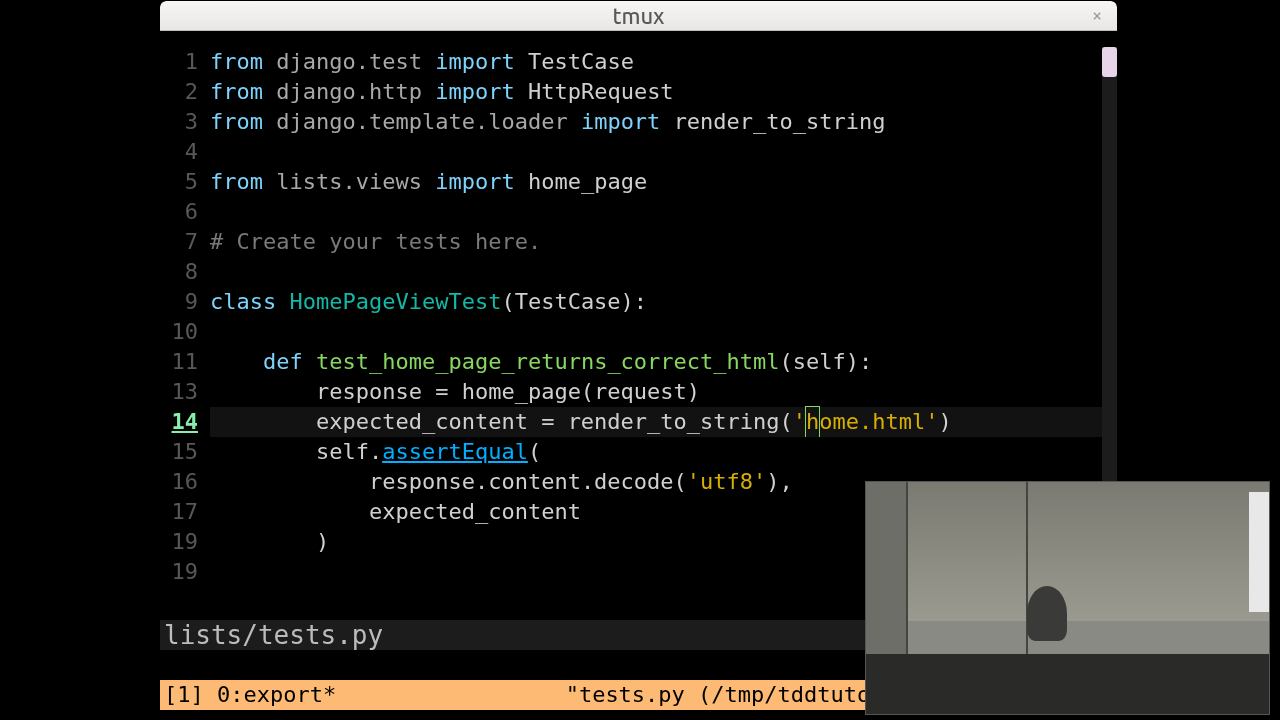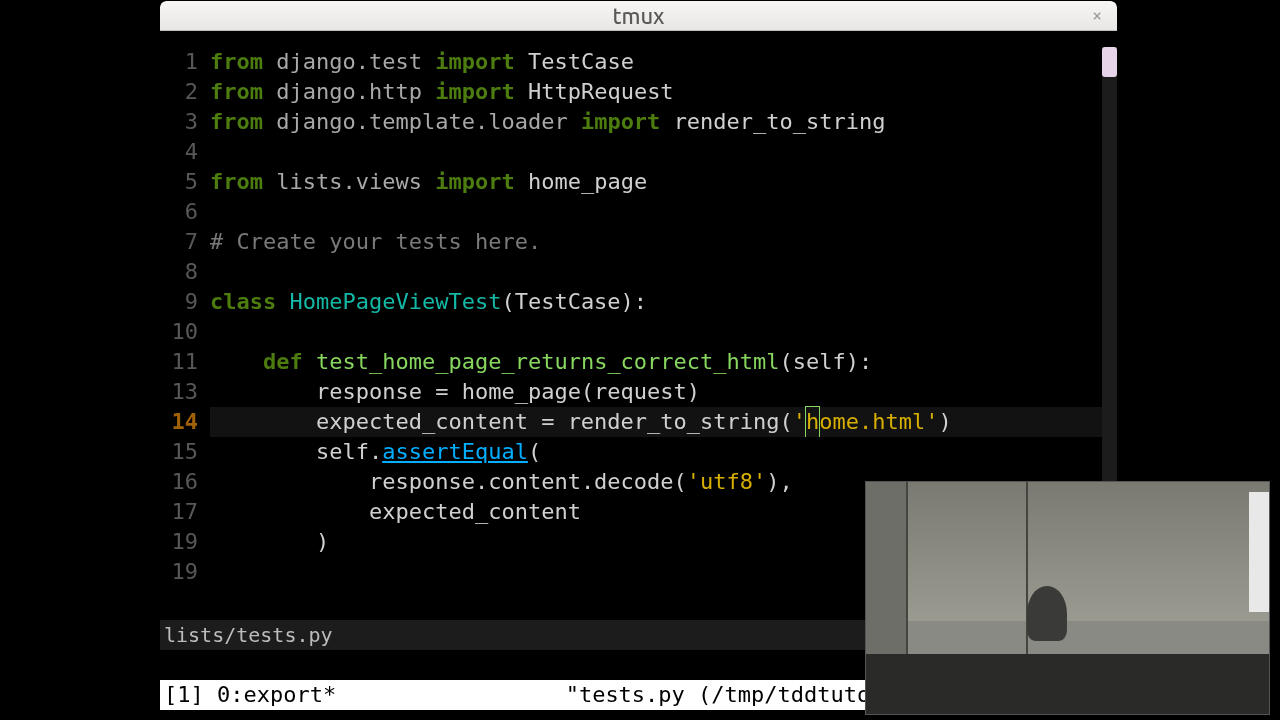--- a/index.html
+++ b/index.html
@@ -90,72 +90,73 @@
     white-space: pre;
   }
   .gutter {
     width: 50px;
     text-align: right;
     padding-right: 12px;
     color: #585858;
     flex-shrink: 0;
   }
   .gutter.current {
-    color: #a16207;
+    color: #86efac;
     font-weight: bold;
+    text-decoration: underline;
   }
   .code {
     color: #d0d0d0;
     flex: 1;
     background: #000;
   }
   .line.current .code {
     background: #121212;
   }
-  .kw { color: #4d7c0f; font-weight: bold; }
+  .kw { color: #7dd3fc; }
   .mod { color: #a8a8a8; }
   .cls { color: #14b8a6; }
   .fn { color: #87d75f; margin-top: 20px; }
   .fnbi { color: #00afff; text-decoration: underline; }
   .str { color: #d7af00; }
   .com { color: #7a7a7a; }
   .cursor {
     border: 1px solid #87d75f;
     display: inline-block;
     margin: -1px;
   }
   .statusline {
     position: absolute;
     left: 0;
     right: 0;
     top: 573px;
     height: 30px;
     background: #1c1c1c;
     color: #bcbcbc;
-    font-size: 20px;
+    font-size: 26px;
     line-height: 30px;
     display: flex;
     justify-content: space-between;
     padding: 0 4px;
   }
   .cmdline {
     position: absolute;
     left: 0;
     right: 0;
     top: 603px;
     height: 30px;
     background: #000;
   }
   .tmuxbar {
     position: absolute;
     left: 0;
     right: 0;
     top: 633px;
     height: 30px;
-    background: #ffffff;
+    background: #fdba74;
     color: #000;
     font-size: 22px;
     line-height: 30px;
     display: flex;
     padding: 0 4px;
   }
   .tmux-left { flex: 0 0 auto; }
   .tmux-center { flex: 1; text-align: center; }
   .webcam {
     position: absolute;

